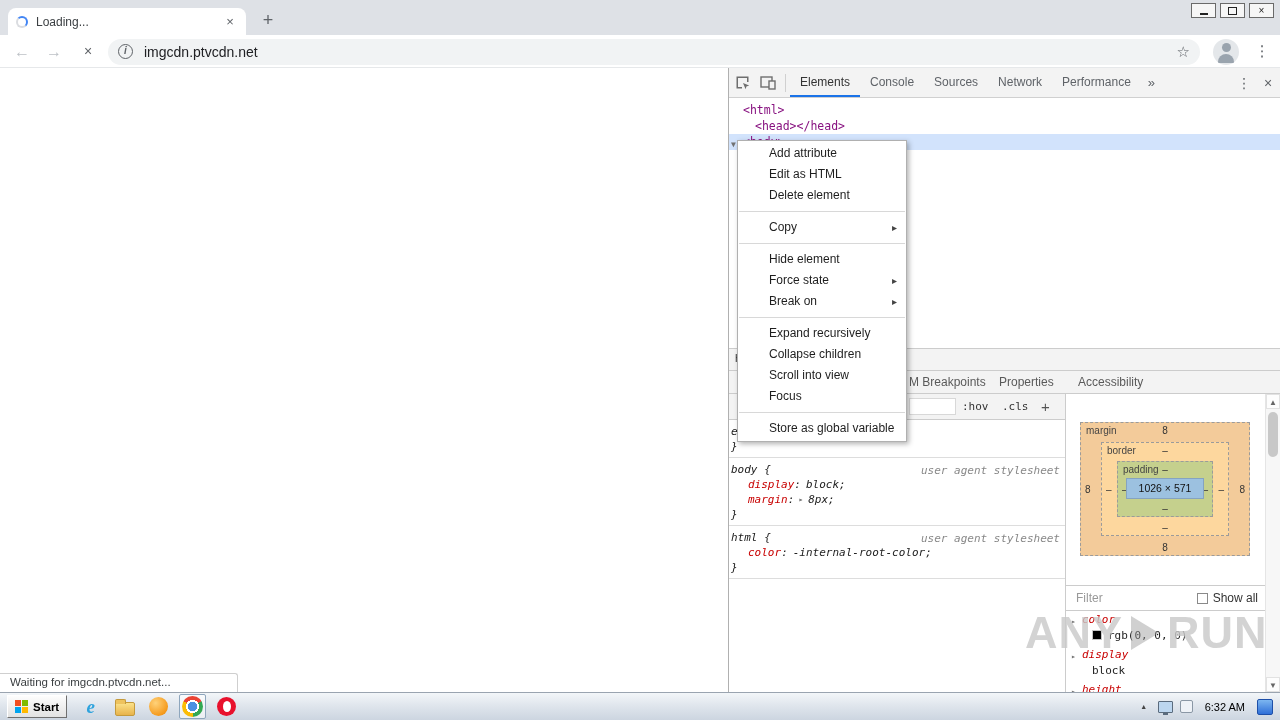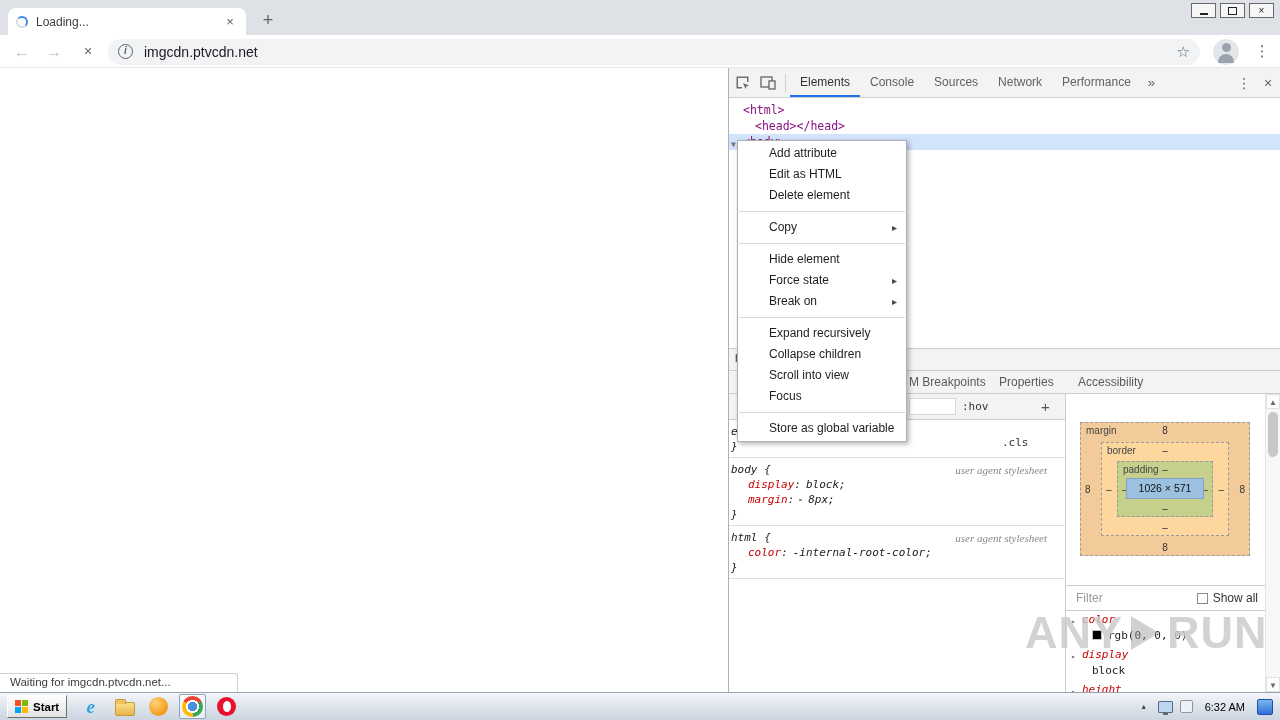--- a/index.html
+++ b/index.html
@@ -58,30 +58,30 @@
   .dt-crumbs { position:absolute; left:0; top:280px; right:0; height:22px; background:#f3f3f3; border-top:1px solid #ccc; }
   .crumb { display:inline-block; padding:3px 6px; font-size:11px; color:#333; }
 
   .dt-sidetabs { position:absolute; left:0; top:302px; right:0; height:24px; background:#f3f3f3; border-top:1px solid #ccc; border-bottom:1px solid #ccc; }
   .side-tab { position:absolute; top:0; line-height:22px; font-size:12px; color:#5a5a5a; white-space:nowrap; }
   .st-0 { left:180px; } .st-1 { left:270px; } .st-2 { left:349px; }
 
   .dt-filterbar { position:absolute; left:0; top:326px; width:336px; height:26px; background:#f3f3f3; border-bottom:1px solid #ccc; }
   .filter-box { position:absolute; left:180px; top:4px; width:47px; height:17px; background:#fff; border:1px solid #d8d8d8; }
   .tb-btn { position:absolute; top:0; line-height:25px; font-family:"DejaVu Sans Mono", monospace; font-size:11px; color:#333; }
-  .tb-hov { left:233px; } .tb-cls { left:273px;margin-top:36px; }
+  .tb-hov { left:233px; } .tb-cls { left:273px; }
   .tb-plus { left:312px; font-size:15px; font-family:"Liberation Sans",sans-serif; color:#555; }
 
   .dt-styles { position:absolute; left:0; top:352px; width:336px; bottom:0; overflow:hidden; font-family:"DejaVu Sans Mono", monospace; font-size:11px; }
   .rule { padding:4px 4px 3px 2px; border-bottom:1px solid #ddd; position:relative; }
   .code-line { line-height:15px; }
   .prop-line { padding-left:17px; }
   .sel { color:#222; font-style:italic; }
   .brace { color:#222; font-style:italic; }
-  .origin { position:absolute; right:18px; top:5px; color:#888; font-style:italic;font-family:Liberation Serif, serif; }
+  .origin { position:absolute; right:5px; top:5px; color:#888; font-style:italic; }
   .prop { color:#c80000; font-style:italic; }
   .prop::after { content:":"; color:#222; }
   .val { color:#222; font-style:italic; margin-left:5px; }
   .exp-arrow { color:#727272; font-size:8px; margin-left:4px; vertical-align:1px; }
   .inherited { padding:7px 4px; color:#777; font-family:"Liberation Sans", sans-serif; font-size:12px; border-bottom:1px solid #ddd; }
   .inherited code { font-family:"DejaVu Sans Mono", monospace; font-size:11px; color:#222; margin-left:4px; }
 
   .dt-vdiv { position:absolute; left:336px; top:326px; bottom:0; width:1px; background:#ccc; }
 
   .dt-rightcol { position:absolute; left:337px; top:326px; right:0; bottom:0; }

